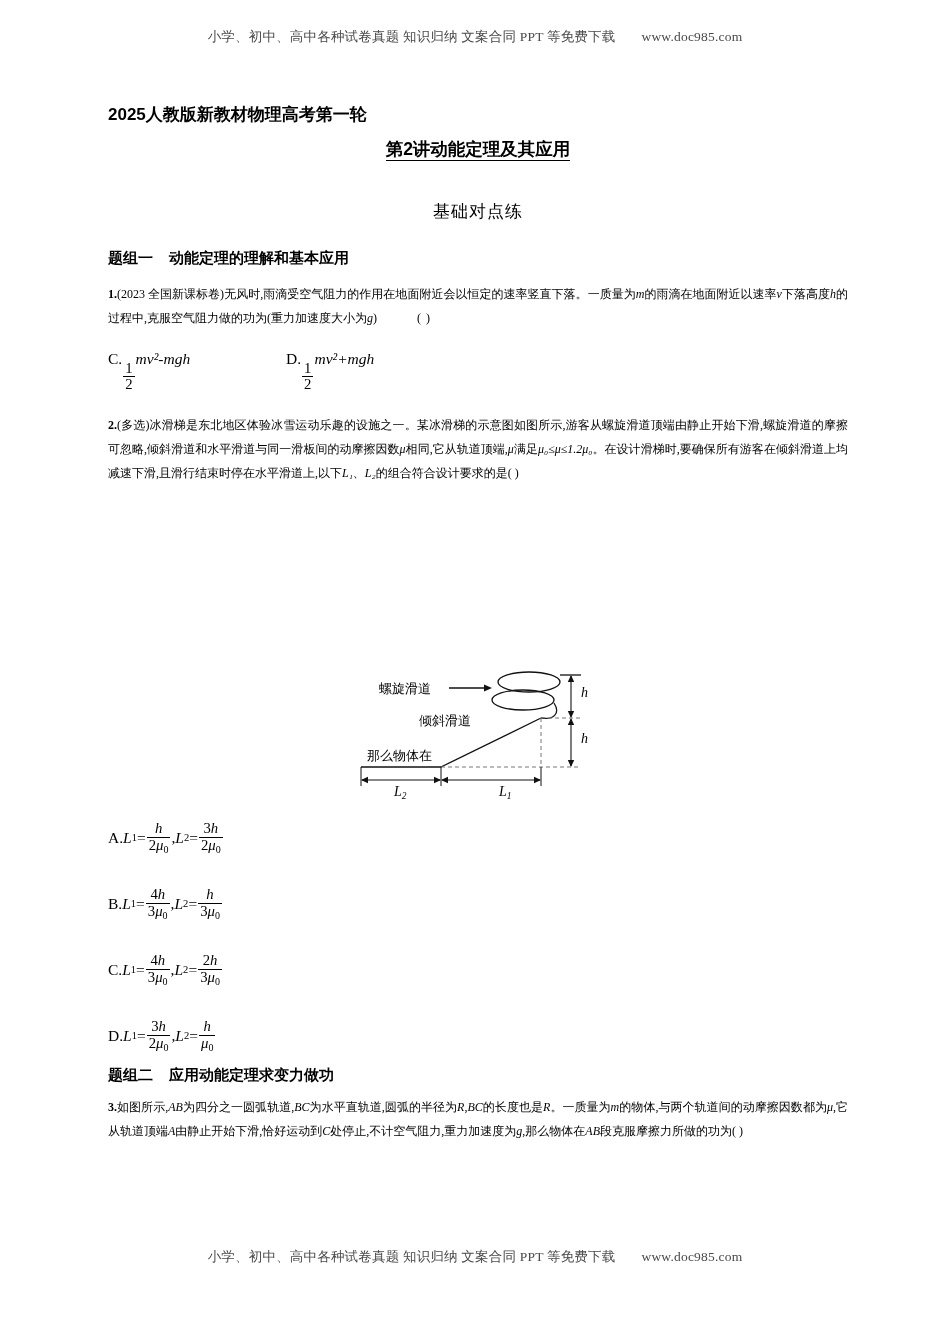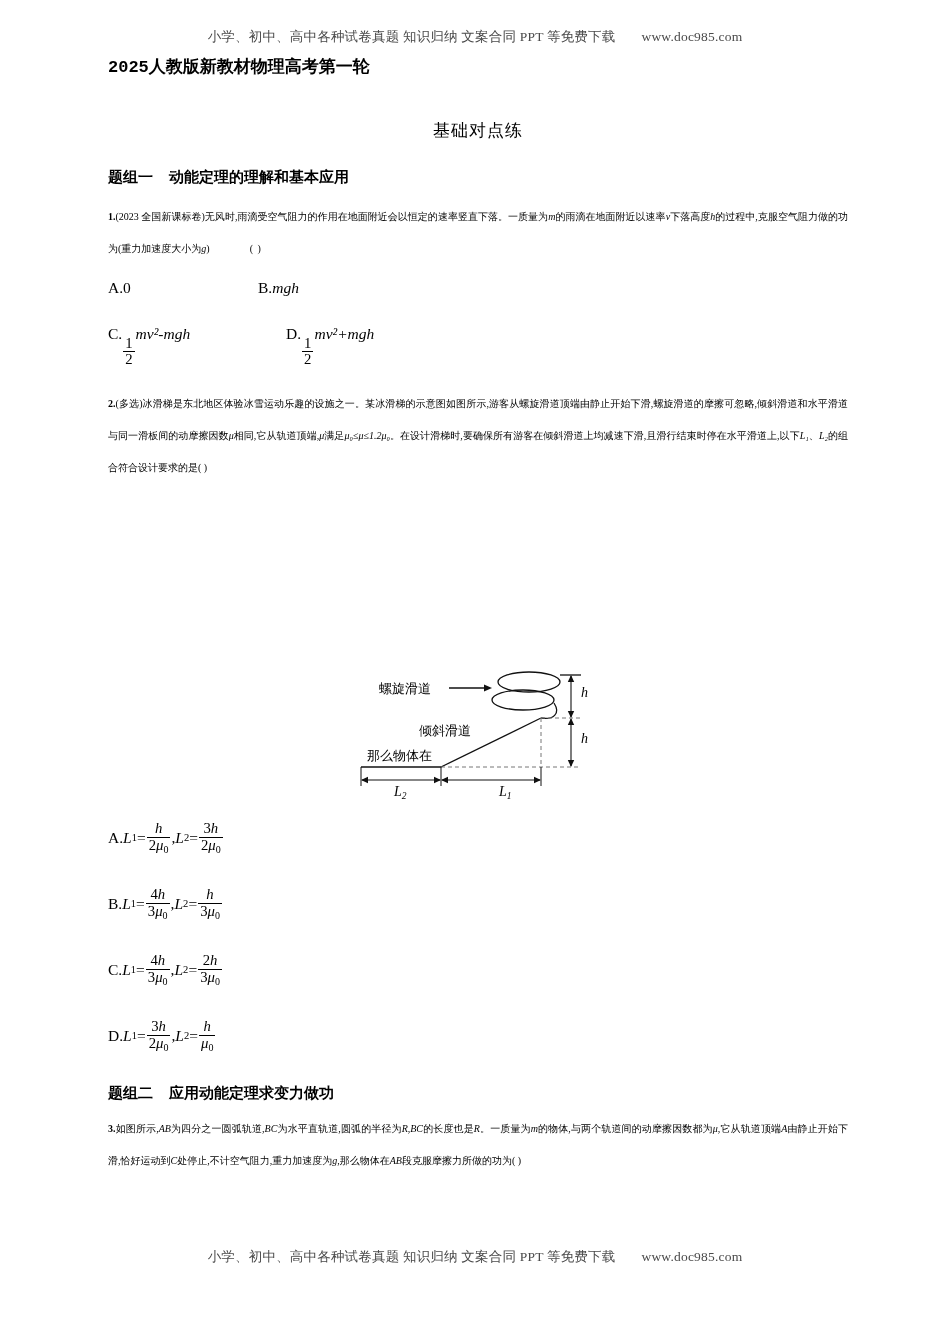--- a/index.html
+++ b/index.html
@@ -45,22 +45,22 @@
     position: absolute;
     left: 108px;
     top: 0;
     width: 740px;
   }
 
   .title-line1 {
     font-weight: bold;
     font-size: 17px;
     line-height: 30px;
-    margin-top: 53px;
-    font-family: Liberation Mono, monospace;
+    margin-top: 100px;
+    font-family: Liberation Sans, sans-serif;
   }
   .title-line2 {
     font-weight: bold;
     font-size: 17.5px;
     line-height: 30px;
     text-align: center;
     margin-top: 4px;
     font-family: "Liberation Sans", sans-serif;
   }
   .title-line2 span {
@@ -79,22 +79,22 @@
 
   .group-head {
     font-weight: bold;
     font-size: 15px;
     margin-top: 26px;
     font-family: "Liberation Sans", sans-serif;
   }
   .group-head .gh-sep { display: inline-block; width: 16px; }
 
   .qtext {
-    font-size: 10px;
-    line-height: 32px;
+    font-size: 12px;
+    line-height: 24px;
     text-align: justify;
     margin-top: 14px;
   }
   .qtext .qnum { font-weight: bold; }
 
   .blankparen { letter-spacing: 1px; }
   .gap-sm { display: inline-block; width: 40px; }
 
   .opt-row {
     font-size: 15.5px;
@@ -160,35 +160,32 @@
 
 <div class="page">
 
   <div class="runner" id="runner-top">
     <span>小学、初中、高中各种试卷真题  知识归纳  文案合同  PPT 等免费下载</span><span class="site">www.doc985.com</span>
   </div>
 
   <div class="col">
 
     <div class="title-line1">2025人教版新教材物理高考第一轮</div>
+    <div class="title-line2"><span>第2讲动能定理及其应用</span></div>
 
     <div class="section-head">基础对点练</div>
 
     <div class="group-head">
       <span>题组一</span><span class="gh-sep"></span><span>动能定理的理解和基本应用</span>
     </div>
 
     <div class="qtext">
       <span class="qnum">1.</span><span>(2023 全国新课标卷)</span><span>无风时,雨滴受空气阻力的作用在地面附近会以恒定的速率竖直下落。一质量为</span><i class="v">m</i><span>的雨滴在地面附近以速率</span><i class="v">v</i><span>下落高度</span><i class="v">h</i><span>的过程中,克服空气阻力做的功为(重力加速度大小为</span><i class="v">g</i><span>)</span><span class="gap-sm"></span><span class="blankparen">(      )</span>
     </div>
 
-    <div class="opt-row">
-      <span class="opt"><span>A.</span><span>0</span></span>
-      <span class="opt"><span>B.</span><i class="v">mgh</i></span>
-    </div>
 
     <div class="opt-row" style="margin-top:12px;">
       <span class="opt wide"><span>C.</span><span class="frac">
             <span class="num">1</span>
             <span class="den">2</span>
           </span><i class="v">mv²-mgh</i></span>
       <span class="opt wide"><span>D.</span><span class="frac">
             <span class="num">1</span>
             <span class="den">2</span>
           </span><i class="v">mv²+mgh</i></span>
@@ -234,21 +231,21 @@
 
       <path d="M97 112 L195 112" stroke="#111" stroke-width="1.1" fill="none"></path>
       <path d="M96 112 l7 -3.2 v6.4 z" fill="#111"></path>
       <path d="M196 112 l-7 -3.2 v6.4 z" fill="#111"></path>
 
       <path d="M104 20 L140 20" stroke="#111" stroke-width="1.3" fill="none"></path>
       <path d="M147 20 l-8 -3.6 v7.2 z" fill="#111"></path>
     </svg>
 
     <div class="figlabel" style="left:34px; top:12px;">螺旋滑道</div>
-    <div class="figlabel" style="left:74px; top:54px;">倾斜滑道</div>
+    <div class="figlabel" style="left:74px; top:44px;">倾斜滑道</div>
     <div class="figlabel" style="left:22px; top:79px;">那么物体在</div>
 
     <div class="figvar" style="left:236px; top:17px;">h</div>
     <div class="figvar" style="left:236px; top:63px;">h</div>
 
     <div class="figvar" style="left:49px; top:116px;"><span>L</span><span class="sub">2</span></div>
     <div class="figvar" style="left:138px; top:116px;margin-left:16px;"><span>L</span><span class="sub">1</span></div>
   </div>
 
   <div class="col" style="top:806px;">
@@ -322,21 +319,21 @@
         <span>,</span>
         <i class="v">L</i>
         <span class="sub">2</span>
         <span>=</span>
         <span class="frac">
           <span class="num"><i class="v">h</i></span>
           <span class="den"><span></span><i class="v">μ</i><span class="sub">0</span></span>
         </span>
     </div>
 
-    <div class="group-head" style="margin-top:26px;">
+    <div class="group-head" style="margin-top:8px;">
       <span>题组二</span><span class="gh-sep"></span><span>应用动能定理求变力做功</span>
     </div>
 
     <div class="qtext" style="margin-top:10px;">
       <span class="qnum">3.</span><span>如图所示,</span><i class="v">AB</i><span>为四分之一圆弧轨道,</span><i class="v">BC</i><span>为水平直轨道,圆弧的半径为</span><i class="v">R</i><span>,</span><i class="v">BC</i><span>的长度也是</span><i class="v">R</i><span>。一质量为</span><i class="v">m</i><span>的物体,与两个轨道间的动摩擦因数都为</span><i class="v">μ</i><span>,它从轨道顶端</span><i class="v">A</i><span>由静止开始下滑,恰好运动到</span><i class="v">C</i><span>处停止,不计空气阻力,重力加速度为</span><i class="v">g</i><span>,那么物体在</span><i class="v">AB</i><span>段克服摩擦力所做的功为(      )</span>
     </div>
   </div>
 
   <div class="runner" id="runner-bottom">
     <span>小学、初中、高中各种试卷真题  知识归纳  文案合同  PPT 等免费下载</span><span class="site">www.doc985.com</span>

